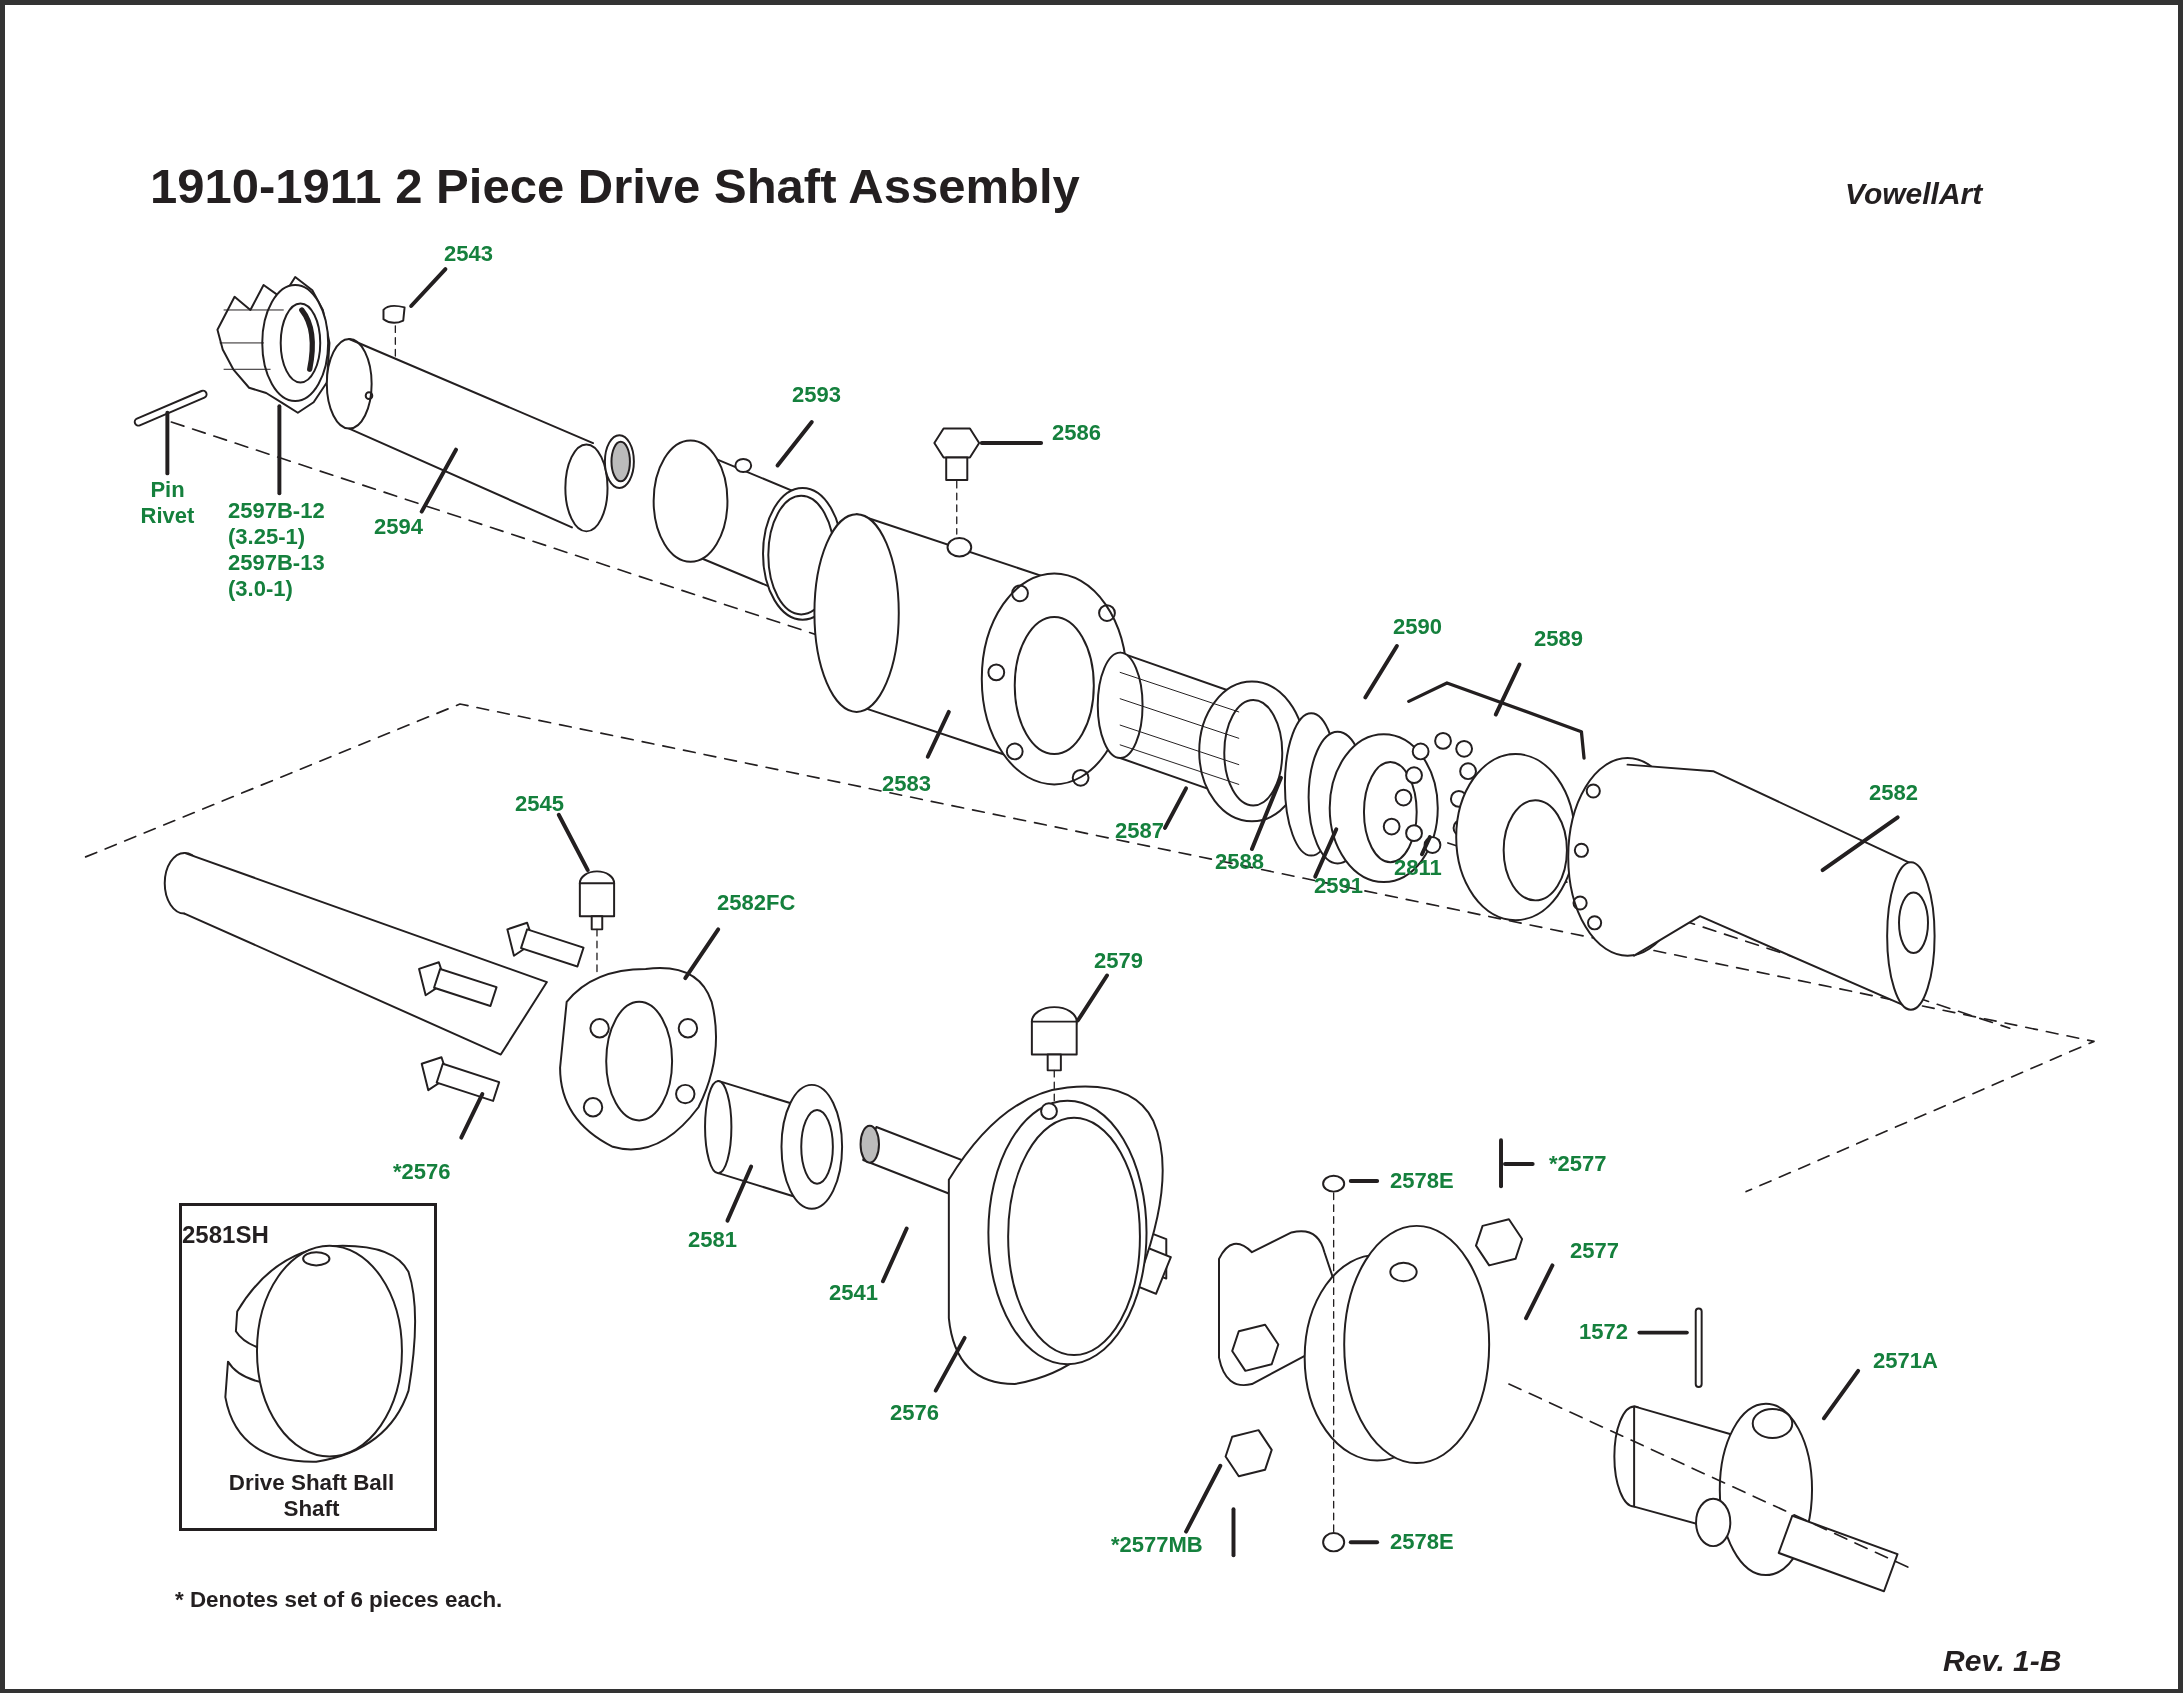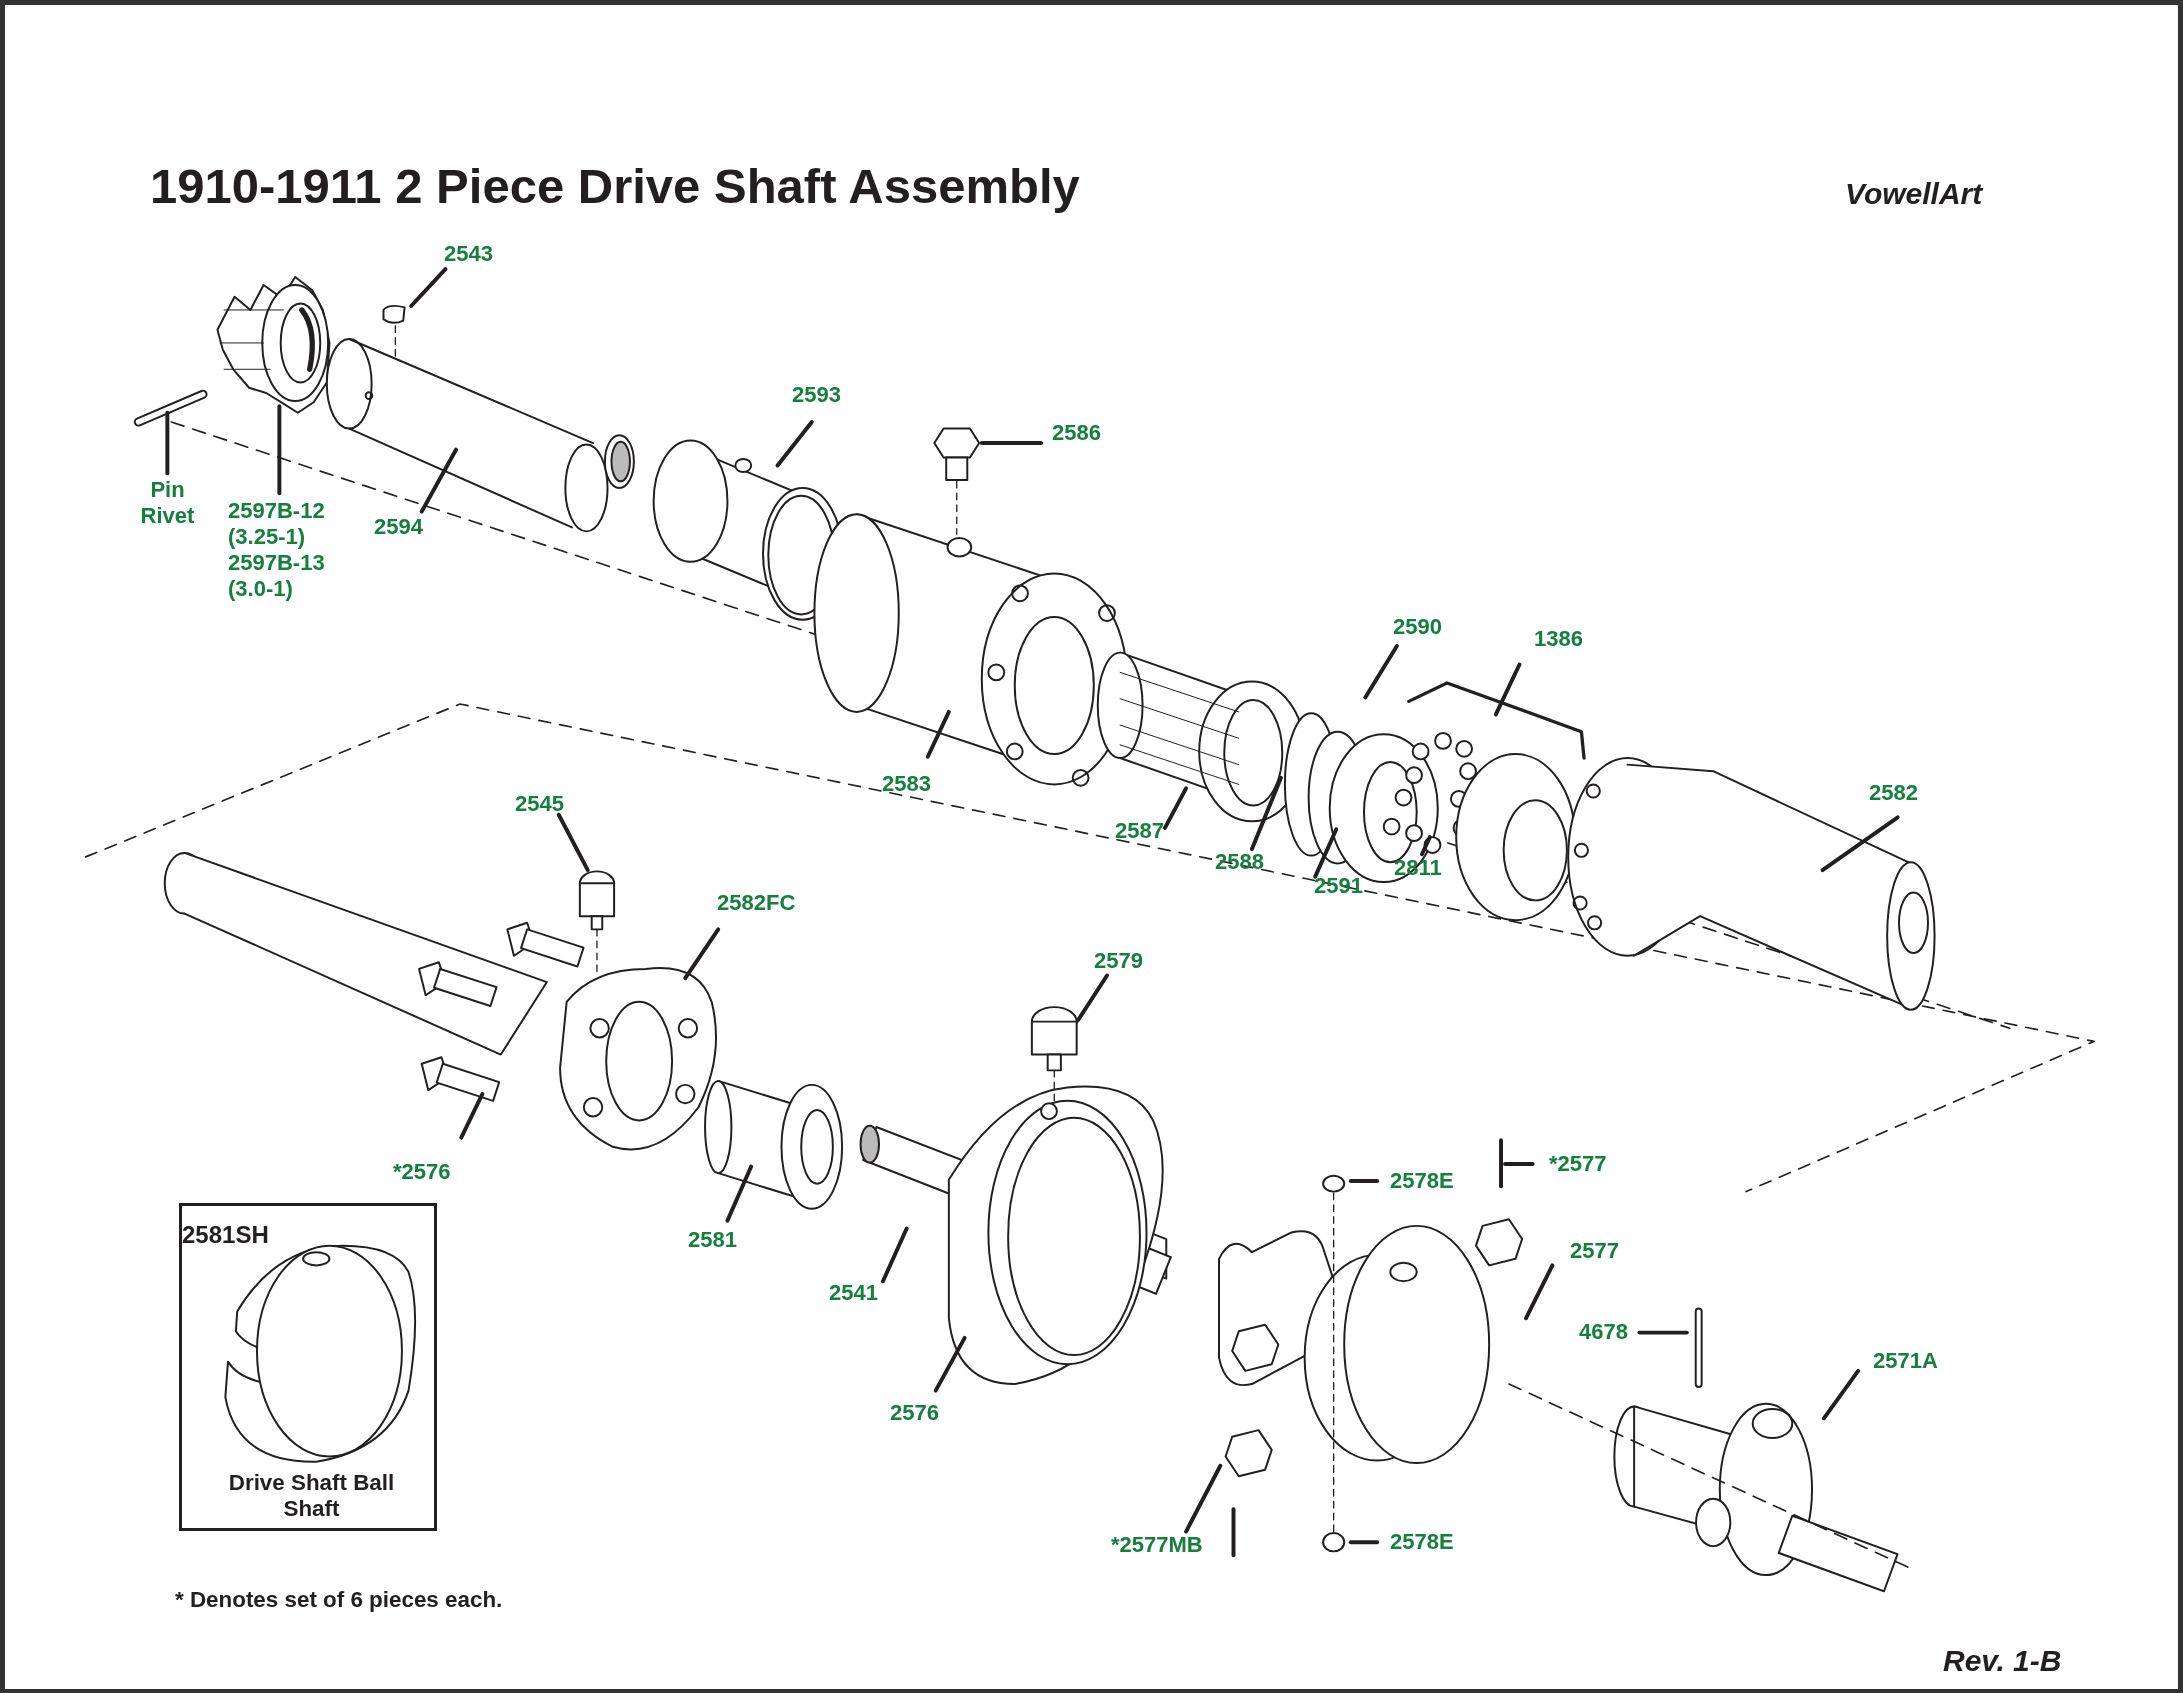--- a/index.html
+++ b/index.html
@@ -279,34 +279,34 @@
   <div>(3.0-1)</div>
 </div>
 <div class="lbl" style="left:374px;top:514px">2594</div>
 <div class="lbl" style="left:792px;top:382px">2593</div>
 <div class="lbl" style="left:1052px;top:420px">2586</div>
 <div class="lbl" style="left:882px;top:771px">2583</div>
 <div class="lbl" style="left:1115px;top:818px">2587</div>
 <div class="lbl" style="left:1215px;top:849px">2588</div>
 <div class="lbl" style="left:1393px;top:614px">2590</div>
 <div class="lbl" style="left:1314px;top:873px">2591</div>
-<div class="lbl" style="left:1534px;top:626px">1386</div>
+<div class="lbl" style="left:1534px;top:626px">2589</div>
 <div class="lbl" style="left:1394px;top:855px">2811</div>
 <div class="lbl" style="left:1869px;top:780px">2582</div>
 <div class="lbl" style="left:515px;top:791px">2545</div>
 <div class="lbl" style="left:717px;top:890px">2582FC</div>
 <div class="lbl" style="left:1094px;top:948px">2579</div>
 <div class="lbl" style="left:393px;top:1159px">*2576</div>
 <div class="lbl" style="left:688px;top:1227px">2581</div>
 <div class="lbl" style="left:829px;top:1280px">2541</div>
 <div class="lbl" style="left:890px;top:1400px">2576</div>
 <div class="lbl" style="left:1390px;top:1168px">2578E</div>
 <div class="lbl" style="left:1549px;top:1151px">*2577</div>
 <div class="lbl" style="left:1570px;top:1238px">2577</div>
-<div class="lbl" style="left:1579px;top:1319px">4678</div>
+<div class="lbl" style="left:1579px;top:1319px">1572</div>
 <div class="lbl" style="left:1873px;top:1348px">2571A</div>
 <div class="lbl" style="left:1111px;top:1532px">*2577MB</div>
 <div class="lbl" style="left:1390px;top:1529px">2578E</div>
 
 <div class="inset">
   <div class="ititle">2581SH</div>
   <div class="icap">
     <div>Drive Shaft Ball</div>
     <div>Shaft</div>
   </div>

